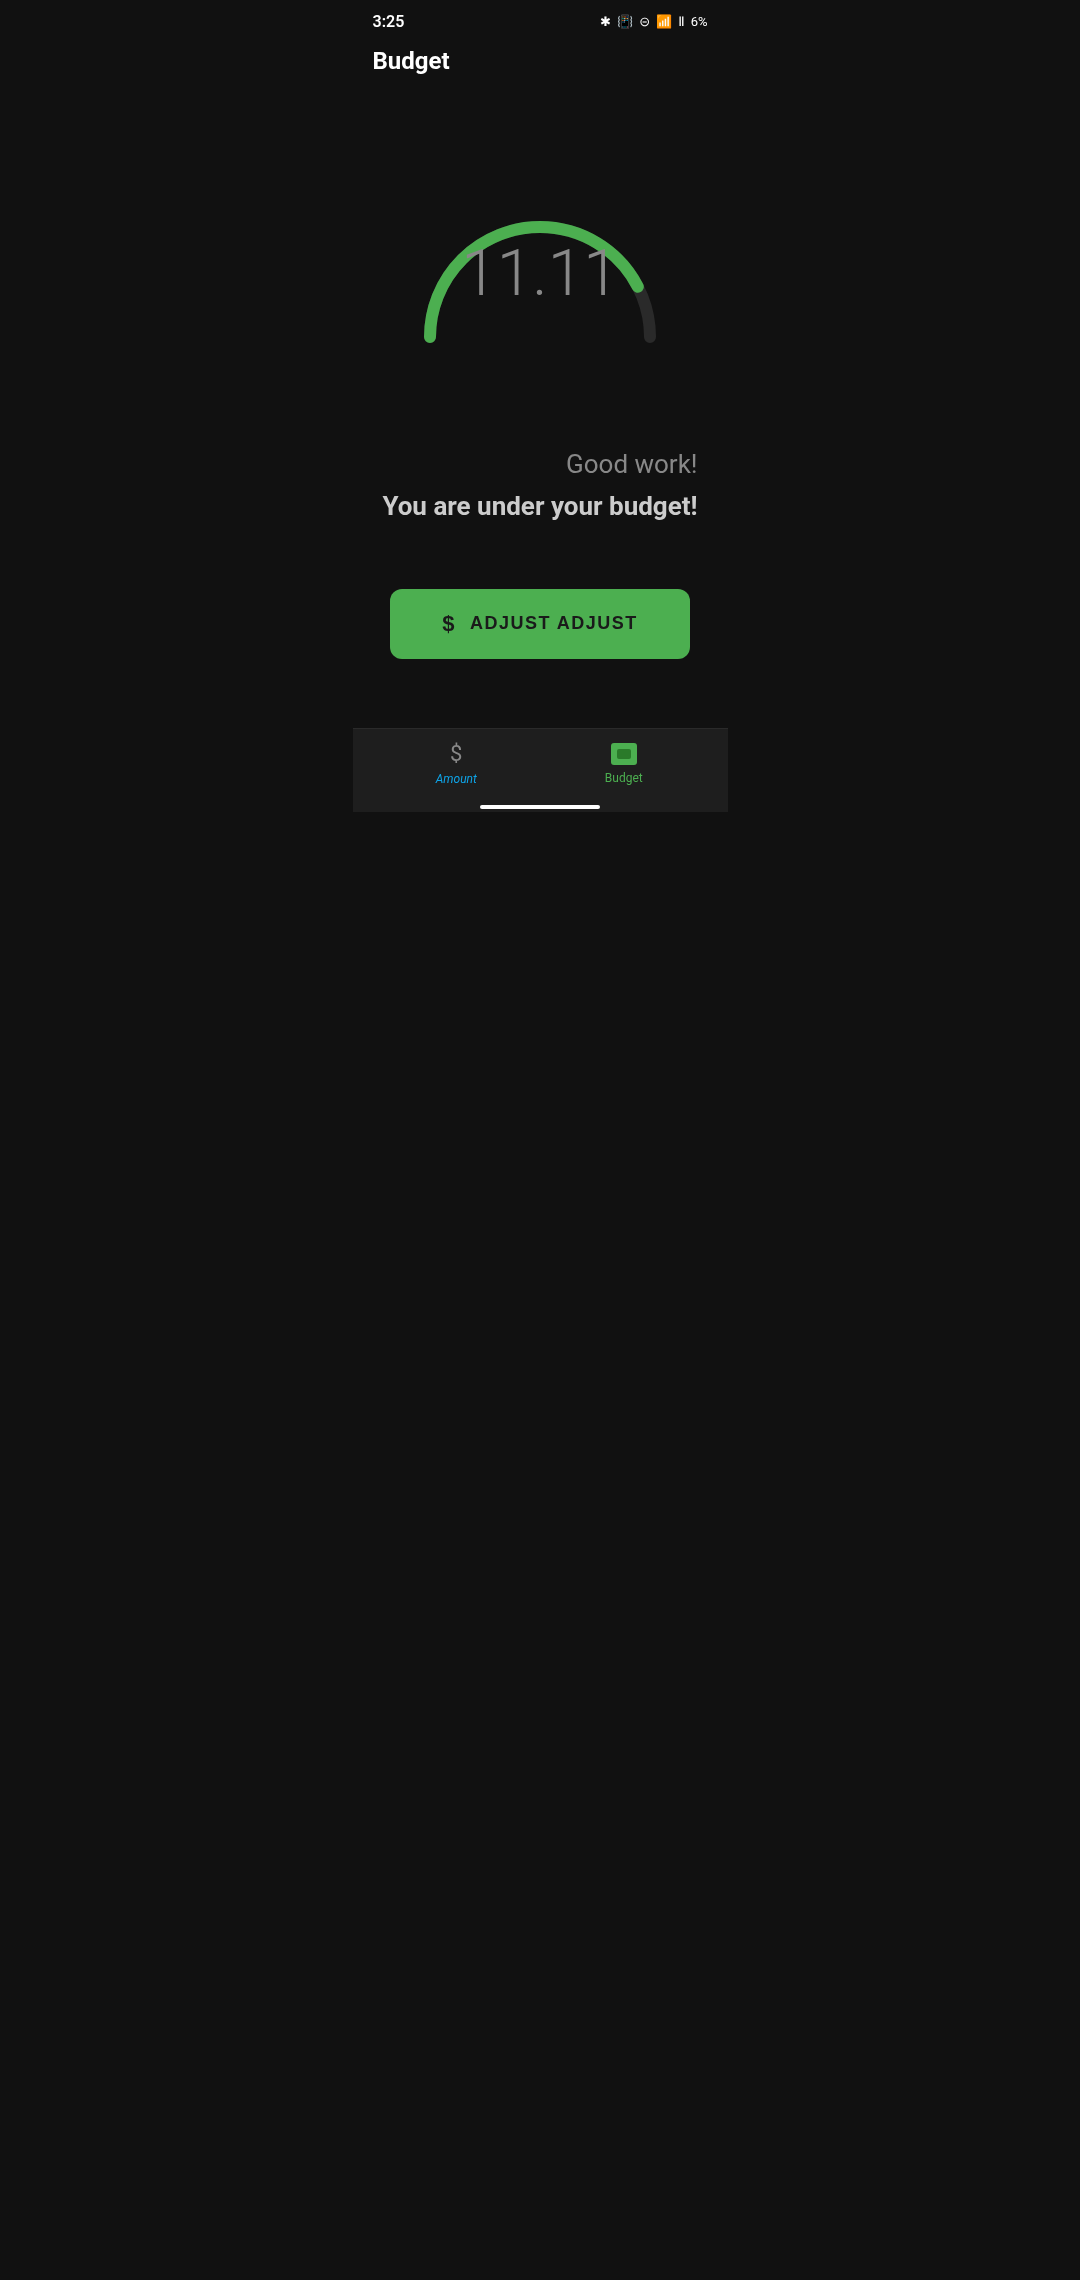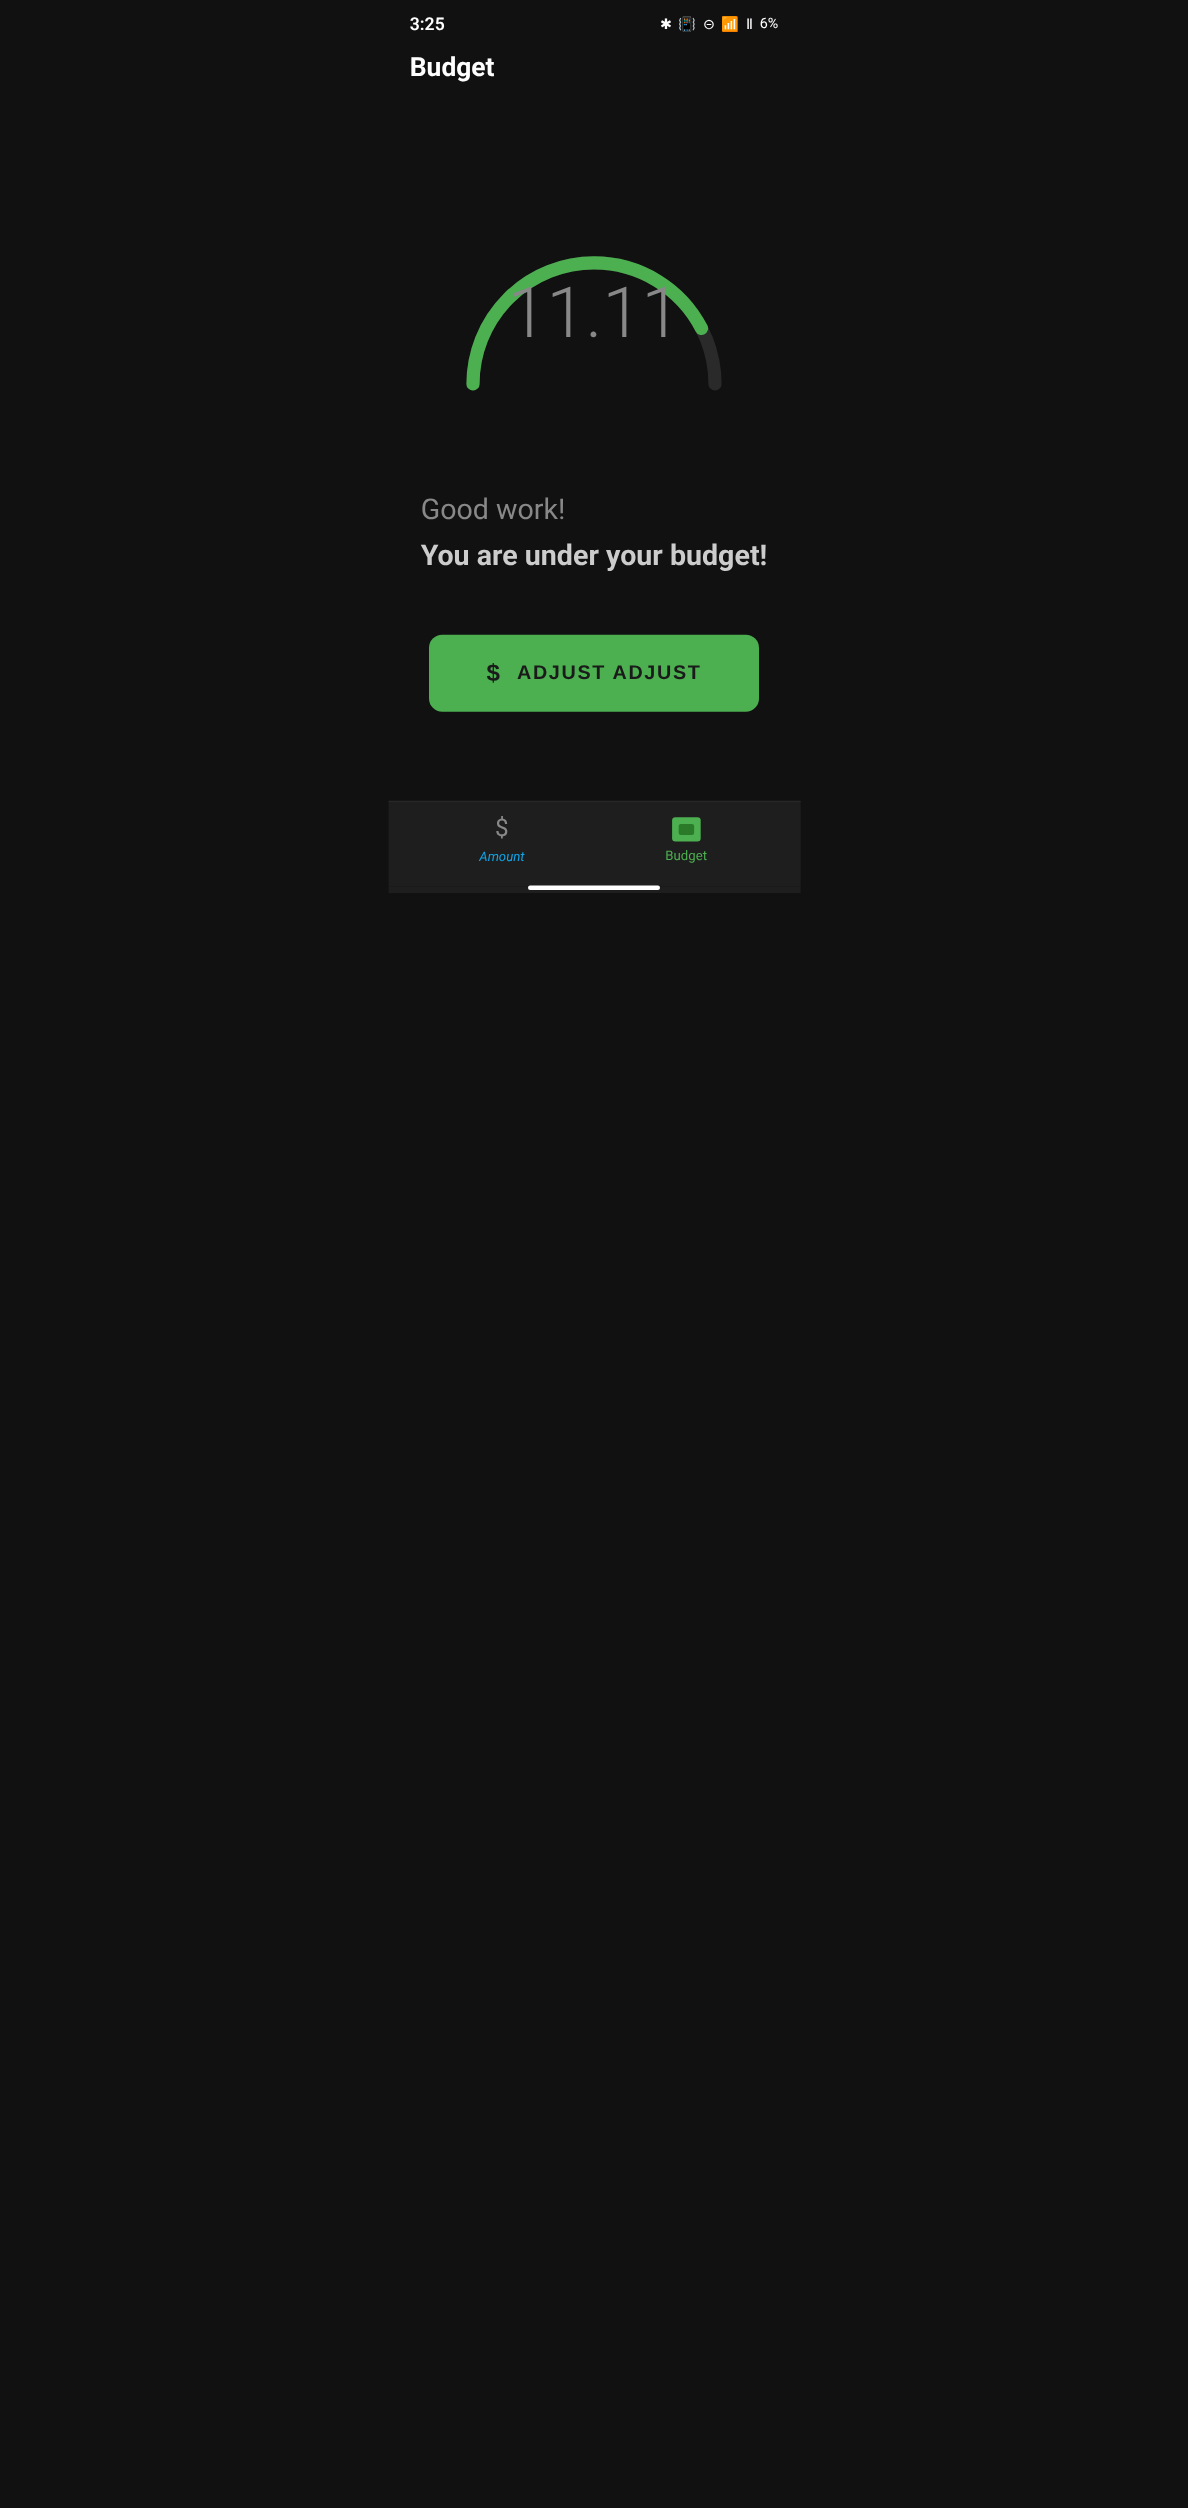--- a/index.html
+++ b/index.html
@@ -66,20 +66,21 @@
     }
 
     
     .main-content {
       flex: 1;
       display: flex;
       flex-direction: column;
       align-items: center;
       justify-content: center;
       padding: 20px;
+      gap: 12px;
     }
 
     
     .gauge-container {
       position: relative;
       width: 280px;
       height: 240px;
       margin-bottom: 40px;
     }
 
@@ -94,21 +95,21 @@
       left: 50%;
       transform: translate(-50%, -55%);
       font-size: 64px;
       font-weight: 300;
       color: #888888;
       white-space: nowrap;
     }
 
     
     .message-container {
-      text-align: left;
+      text-align: right;
       margin-bottom: 56px;
     }
 
     .good-work-text {
       font-size: 26px;
       color: #888888;
       margin-bottom: 12px;
     }
 
     .under-budget-text {

